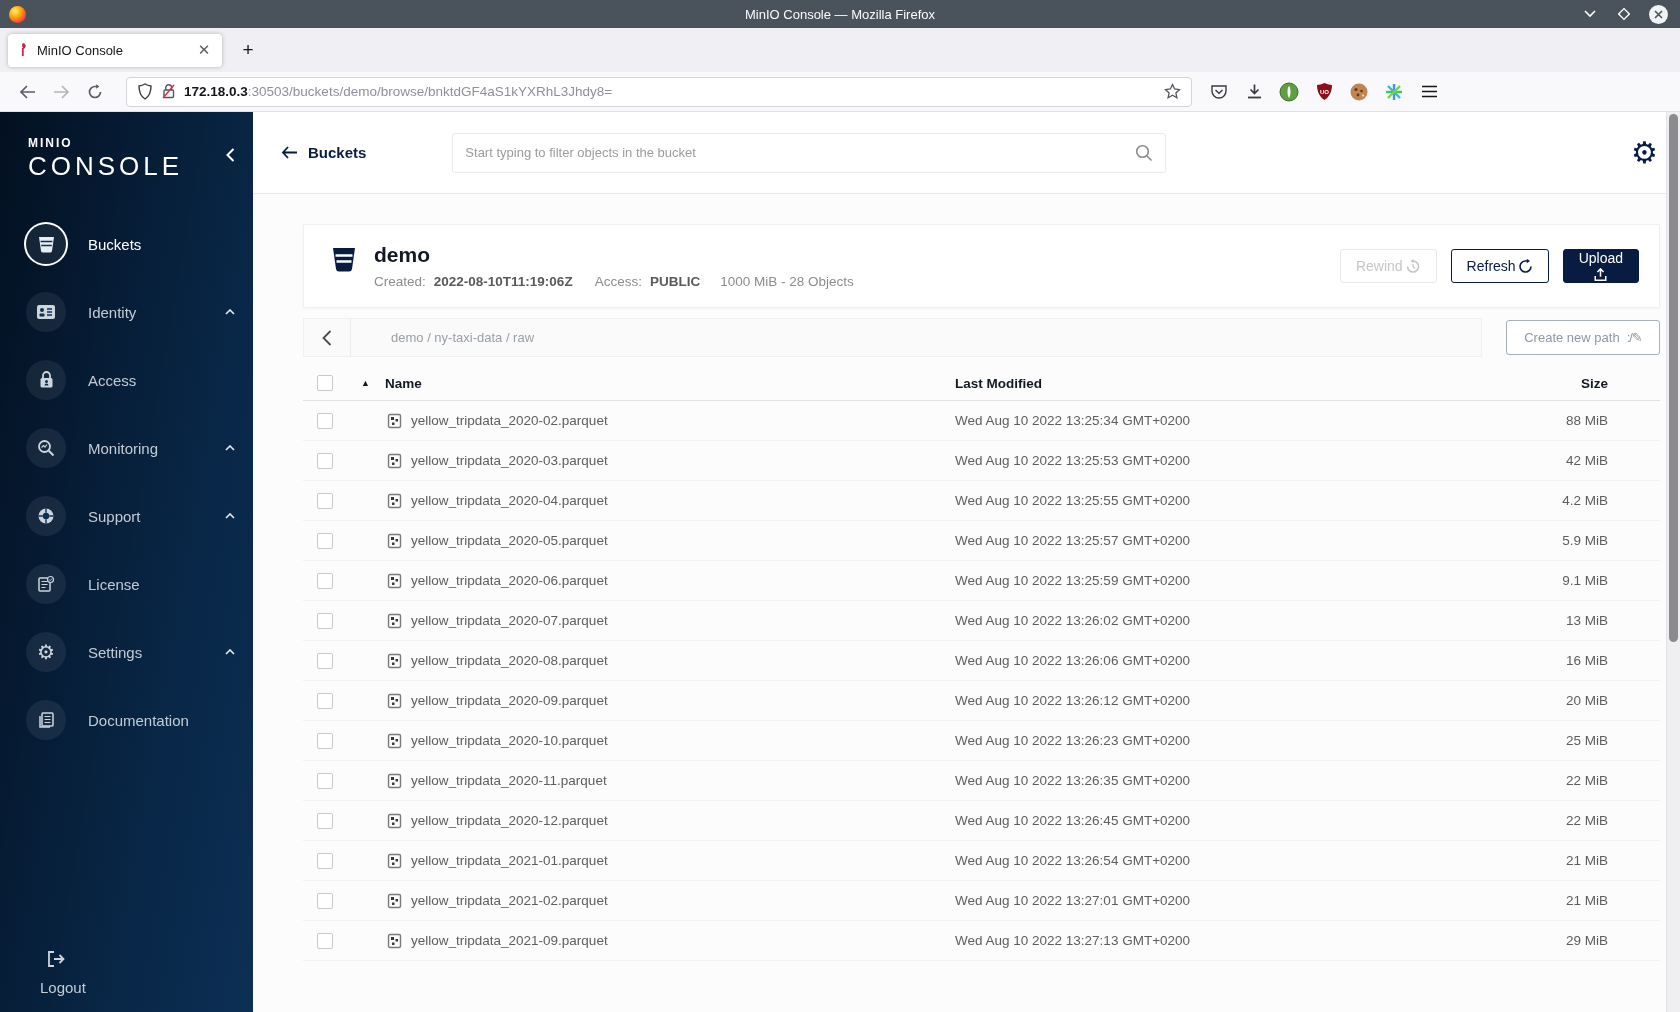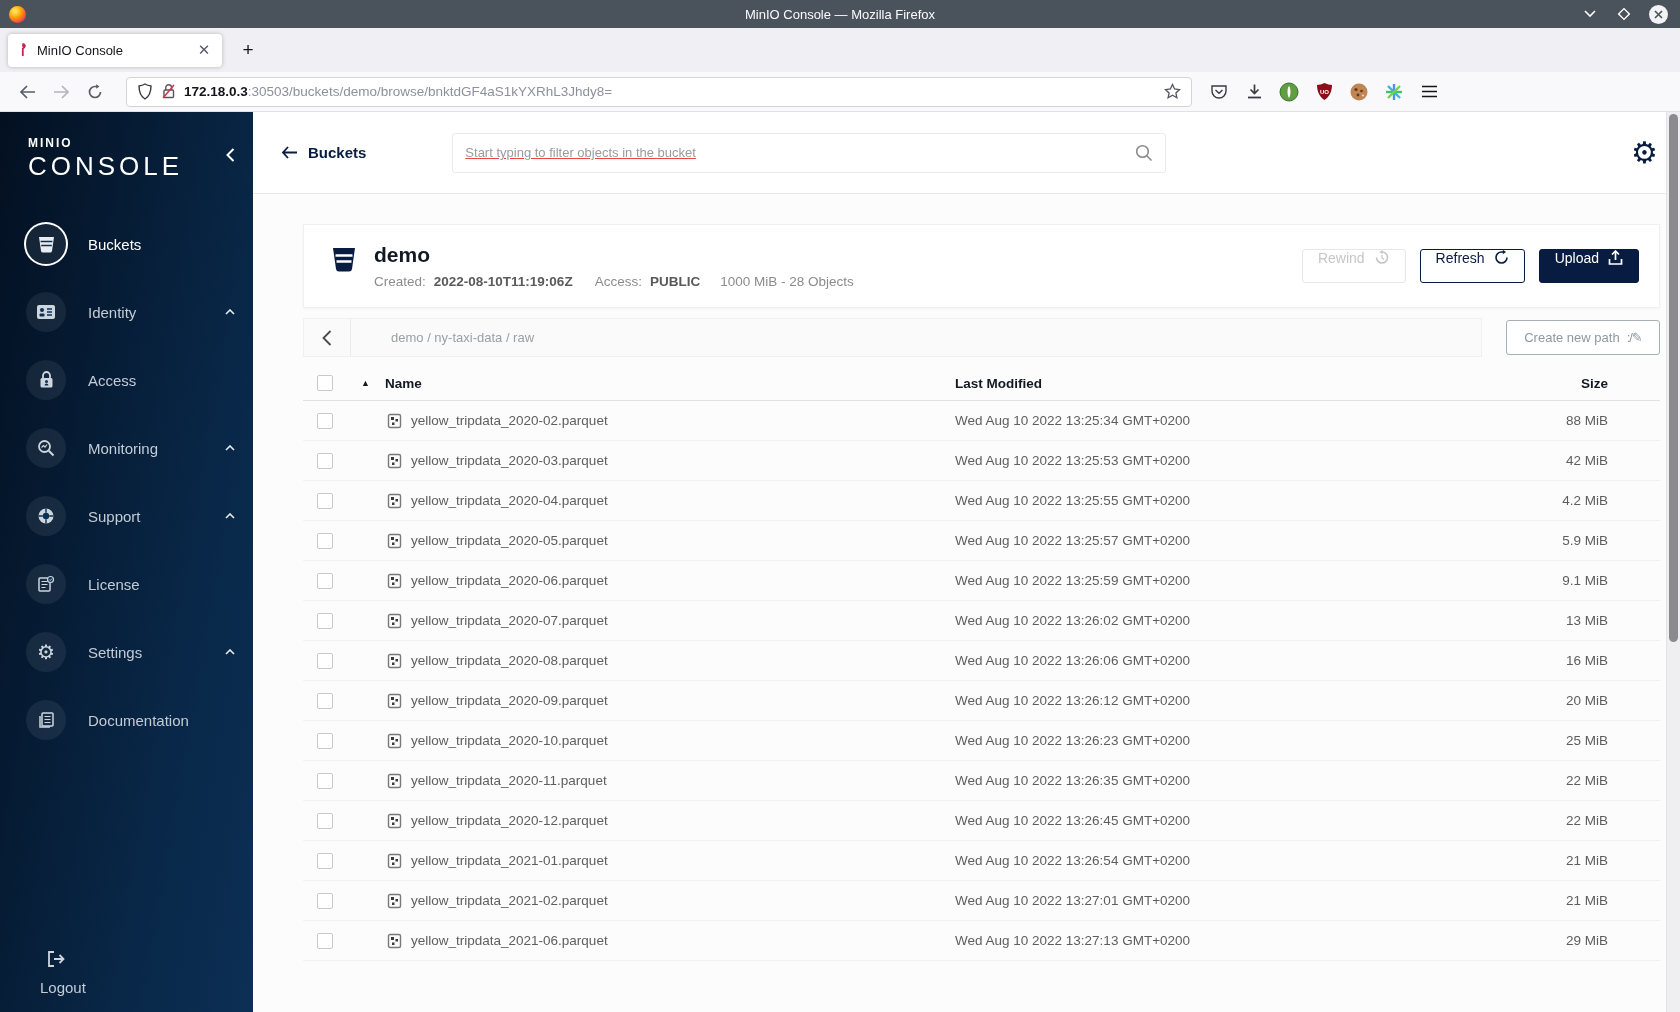--- a/index.html
+++ b/index.html
@@ -51,41 +51,41 @@
   .gear-glyph { font-size:20px; color:#cdd5dd; line-height:1; }
   .logout-item { position:absolute; bottom:16px; left:26px; display:flex; align-items:center; cursor:pointer;flex-direction:column; }
   .logout-icon { width:40px; height:40px; display:flex; align-items:center; justify-content:center; }
   .logout-label { color:#c3cbd4; font-size:15px; margin-left:14px; }
 
   .main { flex:1; background:#fcfcfc; display:flex; flex-direction:column; min-width:0; }
   .page-header { height:82px; background:#fff; border-bottom:1px solid #e9e9e9; display:flex; align-items:center; padding:0 22px 0 28px; }
   .back-link { display:flex; align-items:center; gap:10px; color:#081c42; font-size:15px; font-weight:700; cursor:pointer; }
   .search-wrap { width:714px; height:40px; border:1px solid #eaeaea; border-radius:3px; background:#fff;
     display:flex; align-items:center; padding:0 12px; margin-left:86px; }
-  .search-input { border:none; outline:none; flex:1; font-size:13px; color:#ef4444; font-family:"Liberation Sans",sans-serif;text-decoration:underline; }
+  .search-input { border:none; outline:none; flex:1; font-size:13px; color:#ef4444; font-family:"Liberation Sans",sans-serif; }
   .search-input::placeholder { color:#9b9b9b; }
   .header-gear { margin-left:auto; font-size:30px; color:#081c42; line-height:1; cursor:pointer; }
 
   .page-body { flex:1; padding:30px 20px 0 50px; overflow:hidden; }
 
   .bucket-card { background:#fff; border:1px solid #f0f0f0; box-shadow:0 1px 3px rgba(0,0,0,0.03);
     display:flex; align-items:center; padding:14px 20px; height:84px; }
   .bucket-icon-wrap { width:40px; display:flex; align-items:flex-start; justify-content:center; margin-top:-12px; }
   .bucket-title-block { margin-left:10px; }
   .bucket-name { font-size:21px; font-weight:700; color:#121923; }
   .bucket-meta { display:flex; align-items:center; gap:8px; margin-top:7px; font-size:13.5px; }
   .meta-label { color:#8c8c8c; }
   .meta-value { color:#5a5a5a; font-weight:700; }
   .meta-summary { color:#8c8c8c; margin-left:12px; }
   .card-actions { margin-left:auto; display:flex; gap:14px; }
-  .btn { height:34px; border-radius:3px; font-size:14px; display:flex; align-items:flex-start; gap:9px; padding:0 15px;
+  .btn { height:34px; border-radius:3px; font-size:14px; display:flex; align-items:center; gap:2px; padding:0 15px;
     cursor:pointer; font-family:"Liberation Sans",sans-serif; background:#fff; }
   .btn-disabled { border:1px solid #e7e7e7; color:#c6c6c6; cursor:default; }
   .btn-outline { border:1px solid #081c42; color:#081c42; }
-  .btn-primary { background:#081c42; border:1px solid #081c42; color:#fff; }
+  .btn-primary { background:#081c42; border:1px solid #081c42; color:#fff;flex-direction:column; }
 
   .browse-row { display:flex; margin-top:10px; gap:24px; }
   .breadcrumb-bar { flex:1; height:39px; background:#fafafa; border:1px solid #f0f0f0; display:flex; align-items:center; }
   .bc-back { width:47px; height:100%; border-right:1px solid #ececec; display:flex; align-items:center; justify-content:center; cursor:pointer; }
   .bc-path { margin-left:40px; font-size:13px; color:#9aa0a6; }
   .create-path-btn { width:154px; height:35px; background:#fff; border:1px solid #a8b0b7; border-radius:3px;
     color:#8d98a3; font-size:13px; display:flex; align-items:center; justify-content:center; gap:7px; cursor:pointer; margin-top:2px; }
   .cp-icon { font-size:13px; color:#8d98a3; letter-spacing:-1px; }
 
   .obj-table { margin-top:9px; }
@@ -705,21 +705,21 @@
             <div></div>
             <div class="col-name">
               <span class="file-icon">
                 <svg width="15" height="16" viewBox="0 0 15 16">
                   <rect x="1.5" y="1.5" width="12" height="13" rx="1.5" fill="none" stroke="#7a7a7a" stroke-width="1.4"></rect>
                   <rect x="4" y="4" width="3" height="3" fill="#3a3a3a"></rect>
                   <rect x="8.5" y="6" width="2.5" height="2.5" fill="#3a3a3a"></rect>
                   <rect x="5" y="9.5" width="2.5" height="2.5" fill="#3a3a3a"></rect>
                 </svg>
               </span>
-              <span>yellow_tripdata_2021-06.parquet</span>
+              <span>yellow_tripdata_2021-09.parquet</span>
             </div>
             <div class="col-mod">Wed Aug 10 2022 13:27:13 GMT+0200</div>
             <div class="col-size">29 MiB</div>
           </div>
 
       </div>
     </div>
   </main>
 
   <div class="vscrollbar">

